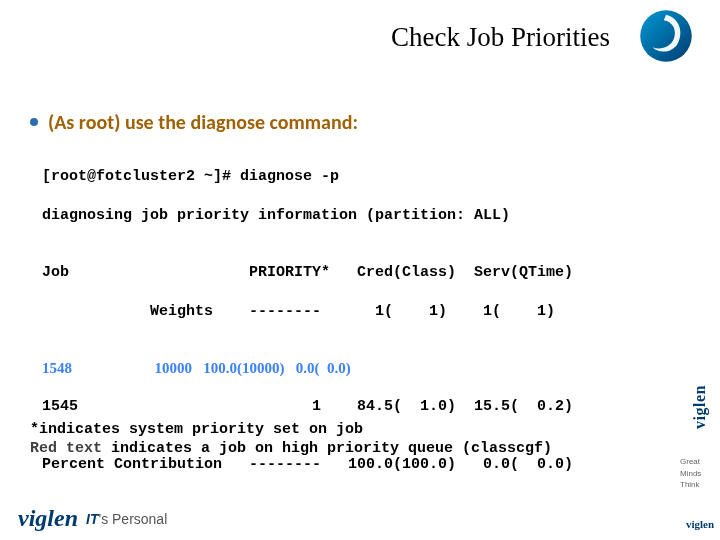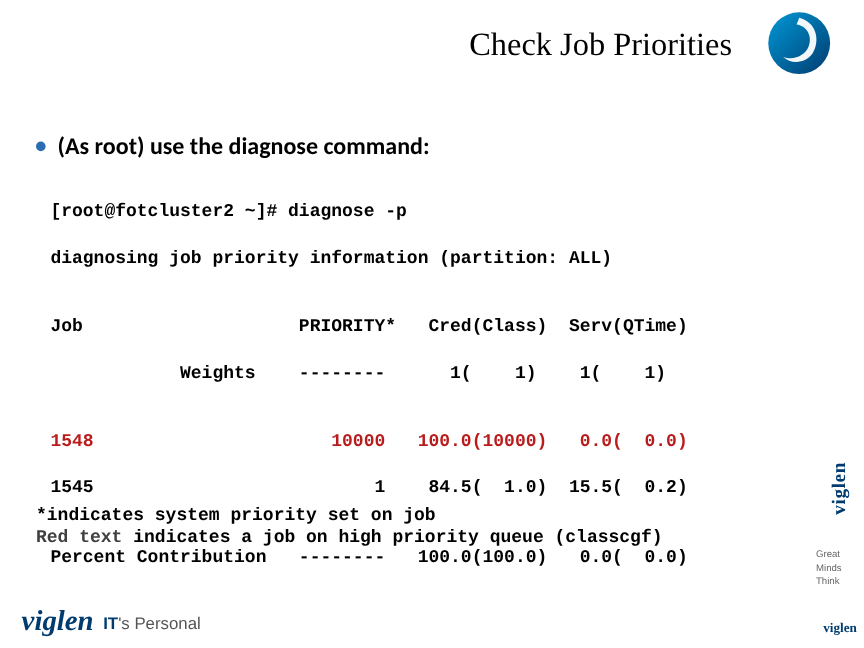--- a/index.html
+++ b/index.html
@@ -38,35 +38,35 @@
   .bullet-dot {
     width: 8px;
     height: 8px;
     border-radius: 50%;
     background: #2a6db3;
   }
   .bullet-text {
     font-family: Calibri, Arial, sans-serif;
     font-size: 20px;
     font-weight: bold;
-    color: #000000;
+    color: #a16207;
   }
   .code-block {
     position: absolute;
     top: 148px;
     left: 30px;
     font-family: 'Courier New', monospace;
     font-size: 15px;
     color: #000;
     white-space: pre;
     line-height: 1.28;
     font-weight: bold;
     margin-left: 12px;
   }
-  .code-block .red { color: #b91c1c; }
+  .code-block .red { color: #3b82f6; font-family: Liberation Serif, serif; }
   .code-block .row { display: block; }
   .footnote {
     position: absolute;
     top: 420px;
     left: 30px;
     font-family: 'Courier New', monospace;
     font-size: 15px;
     font-weight: bold;
     line-height: 1.28;
   }
@@ -113,21 +113,21 @@
     font-weight: bold;
     font-style: italic;
     color: #003b6f;
     font-size: 24px;
   }
   .footer .tag {
     font-family: Arial, sans-serif;
     font-size: 14px;
     color: #555;
   }
-  .footer .tag b { color: #003b6f; font-weight: bold; }
+  .footer .tag b { color: #003b6f; font-weight: bold; font-style: italic; }
 </style>
 </head>
 <body>
 
 <div class="title">Check Job Priorities</div>
 
 <div class="logo-top">
   <svg viewBox="0 0 100 100">
     <defs>
       <linearGradient id="g1" x1="0" y1="0" x2="1" y2="1">

